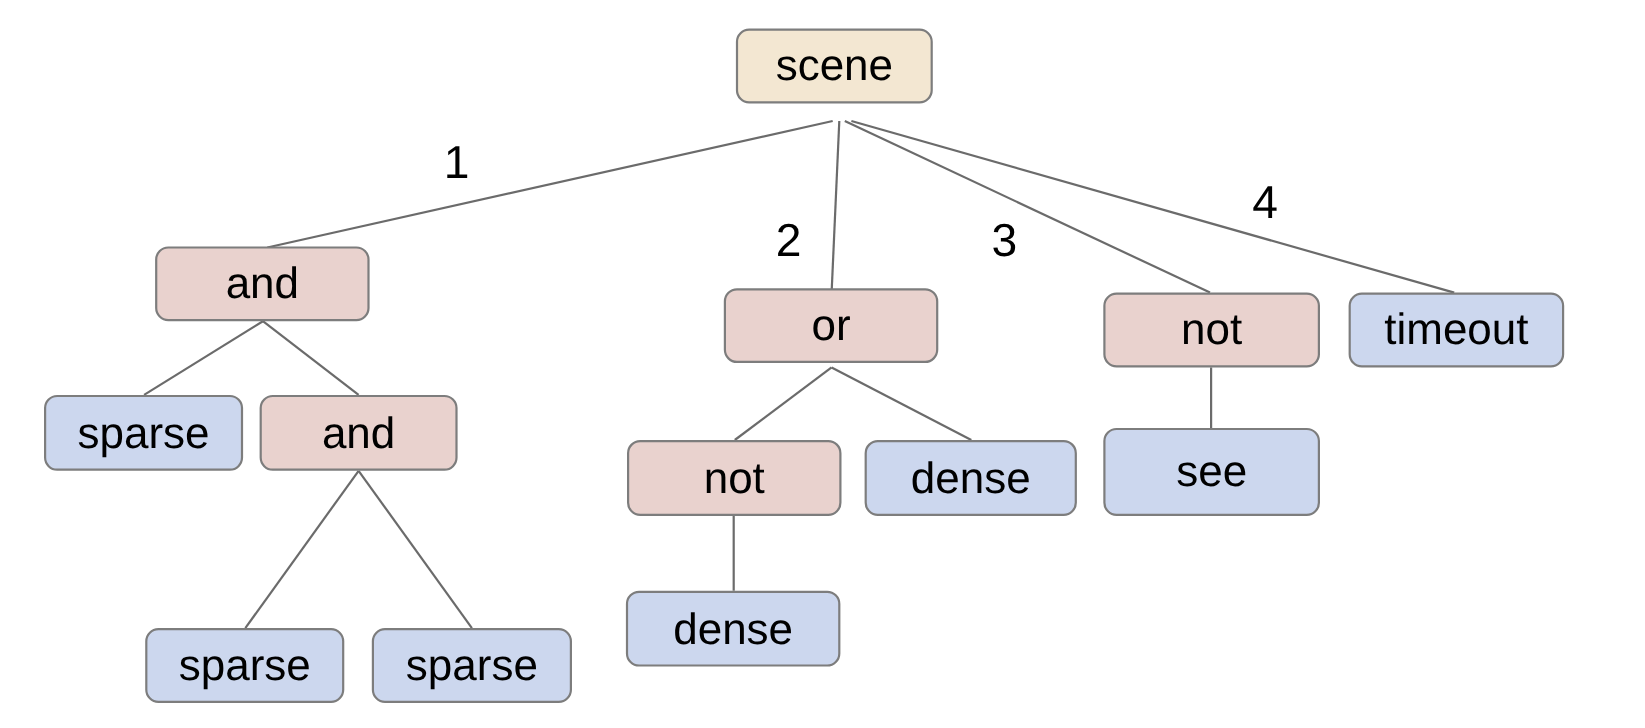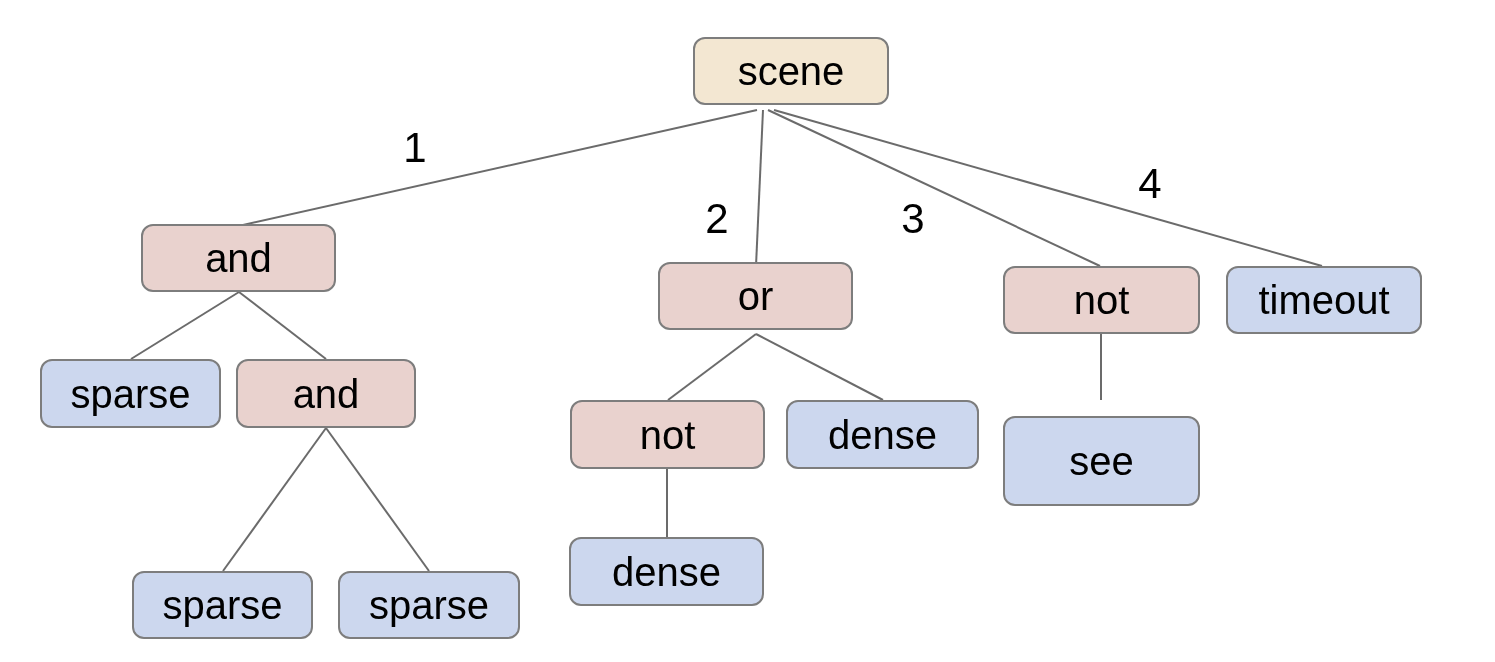--- a/index.html
+++ b/index.html
@@ -74,21 +74,21 @@
     <line x1="756" y1="334" x2="883" y2="400"></line>
     <line x1="667" y1="469" x2="667" y2="537"></line>
     <line x1="1101" y1="334" x2="1101" y2="400"></line>
 
     <text x="415" y="162">1</text>
     <text x="717" y="233">2</text>
     <text x="913" y="233">3</text>
     <text x="1150" y="198">4</text>
   </svg>
 
-  <div class="node root" style="left:669px; top:37px;  width:196px; height:68px;margin-left:24px;">
+  <div class="node root" style="left:669px; top:26px;  width:179px; height:68px;">
       <span>scene</span>
     </div>
 
   <div class="node op" style="left:141px; top:224px; width:195px; height:68px;">
       <span>and</span>
     </div>
   <div class="node op" style="left:658px; top:262px; width:195px; height:68px;">
       <span>or</span>
     </div>
   <div class="node op" style="left:1003px;top:266px; width:197px; height:68px;">
@@ -104,21 +104,21 @@
   <div class="node op" style="left:236px; top:359px; width:180px; height:69px;">
       <span>and</span>
     </div>
 
   <div class="node op" style="left:570px; top:400px; width:195px; height:69px;">
       <span>not</span>
     </div>
   <div class="node leaf" style="left:786px; top:400px; width:193px; height:69px;">
       <span>dense</span>
     </div>
-  <div class="node leaf" style="left:1003px;top:416px; width:197px; height:90px;">
+  <div class="node leaf" style="left:1003px;top:389px; width:197px; height:80px;">
       <span>see</span>
     </div>
 
   <div class="node leaf" style="left:569px; top:537px; width:195px; height:69px;">
       <span>dense</span>
     </div>
 
   <div class="node leaf" style="left:132px; top:571px; width:181px; height:68px;">
       <span>sparse</span>
     </div>

